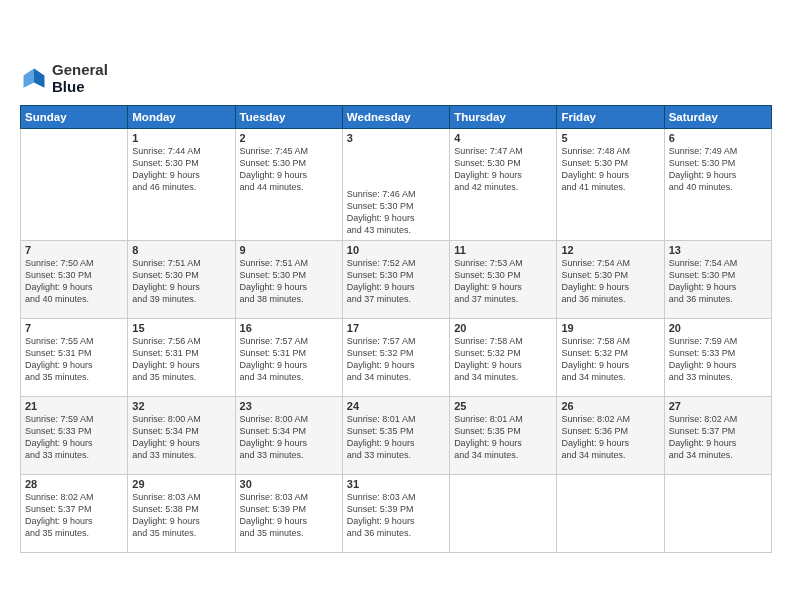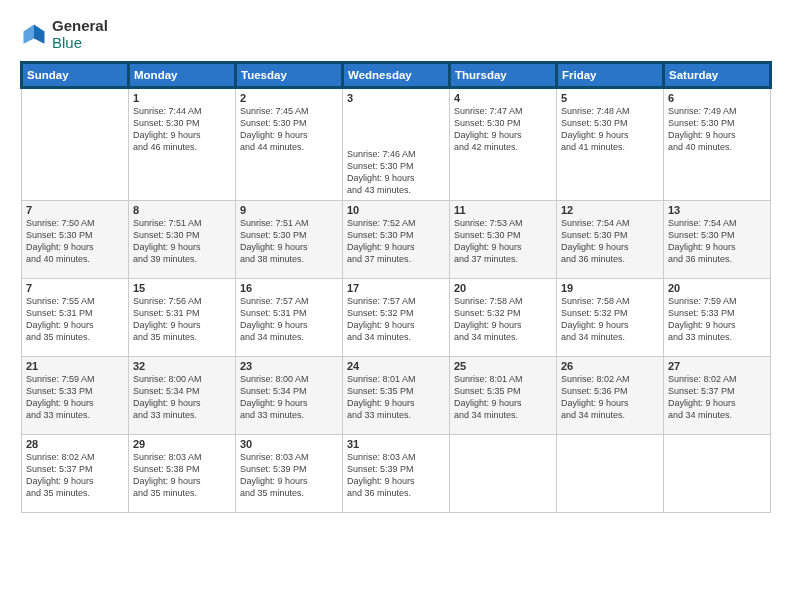--- a/index.html
+++ b/index.html
@@ -19,35 +19,36 @@
     .header {
       display: flex;
       justify-content: space-between;
       align-items: flex-start;
       margin-bottom: 10px;
     }
     .logo {
       display: flex;
       align-items: center;
       gap: 4px;
+      margin-top: 44px;
     }
     .logo-text {
       display: flex;
       flex-direction: column;
       line-height: 1.1;
     }
     .logo-general {
       font-size: 15px;
       font-weight: bold;
       color: #333;
     }
     .logo-blue {
       font-size: 15px;
-      font-weight: normal;
-      color: #0f766e;
+      font-weight: bold;
+      color: #0f172a;
     }
     .logo-icon {
       width: 28px;
       height: 28px;
     }
     .title-block {
       text-align: right;
     }
     .month-title {
       font-size: 32px;
@@ -64,21 +65,21 @@
       border-collapse: collapse;
       table-layout: fixed;
     }
     thead tr th {
       background: #2a75c7;
       color: #fff;
       font-size: 11.5px;
       font-weight: bold;
       padding: 5px 4px;
       text-align: left;
-      border: 3px solid #0c4a6e;
+      border: 1px solid #0c4a6e;
     }
     tbody tr td {
       border: 1px solid #ccc;
       vertical-align: top;
       padding: 3px 4px;
       font-size: 9.2px;
       color: #333;
       height: 78px;
       background: #fff;
     }

